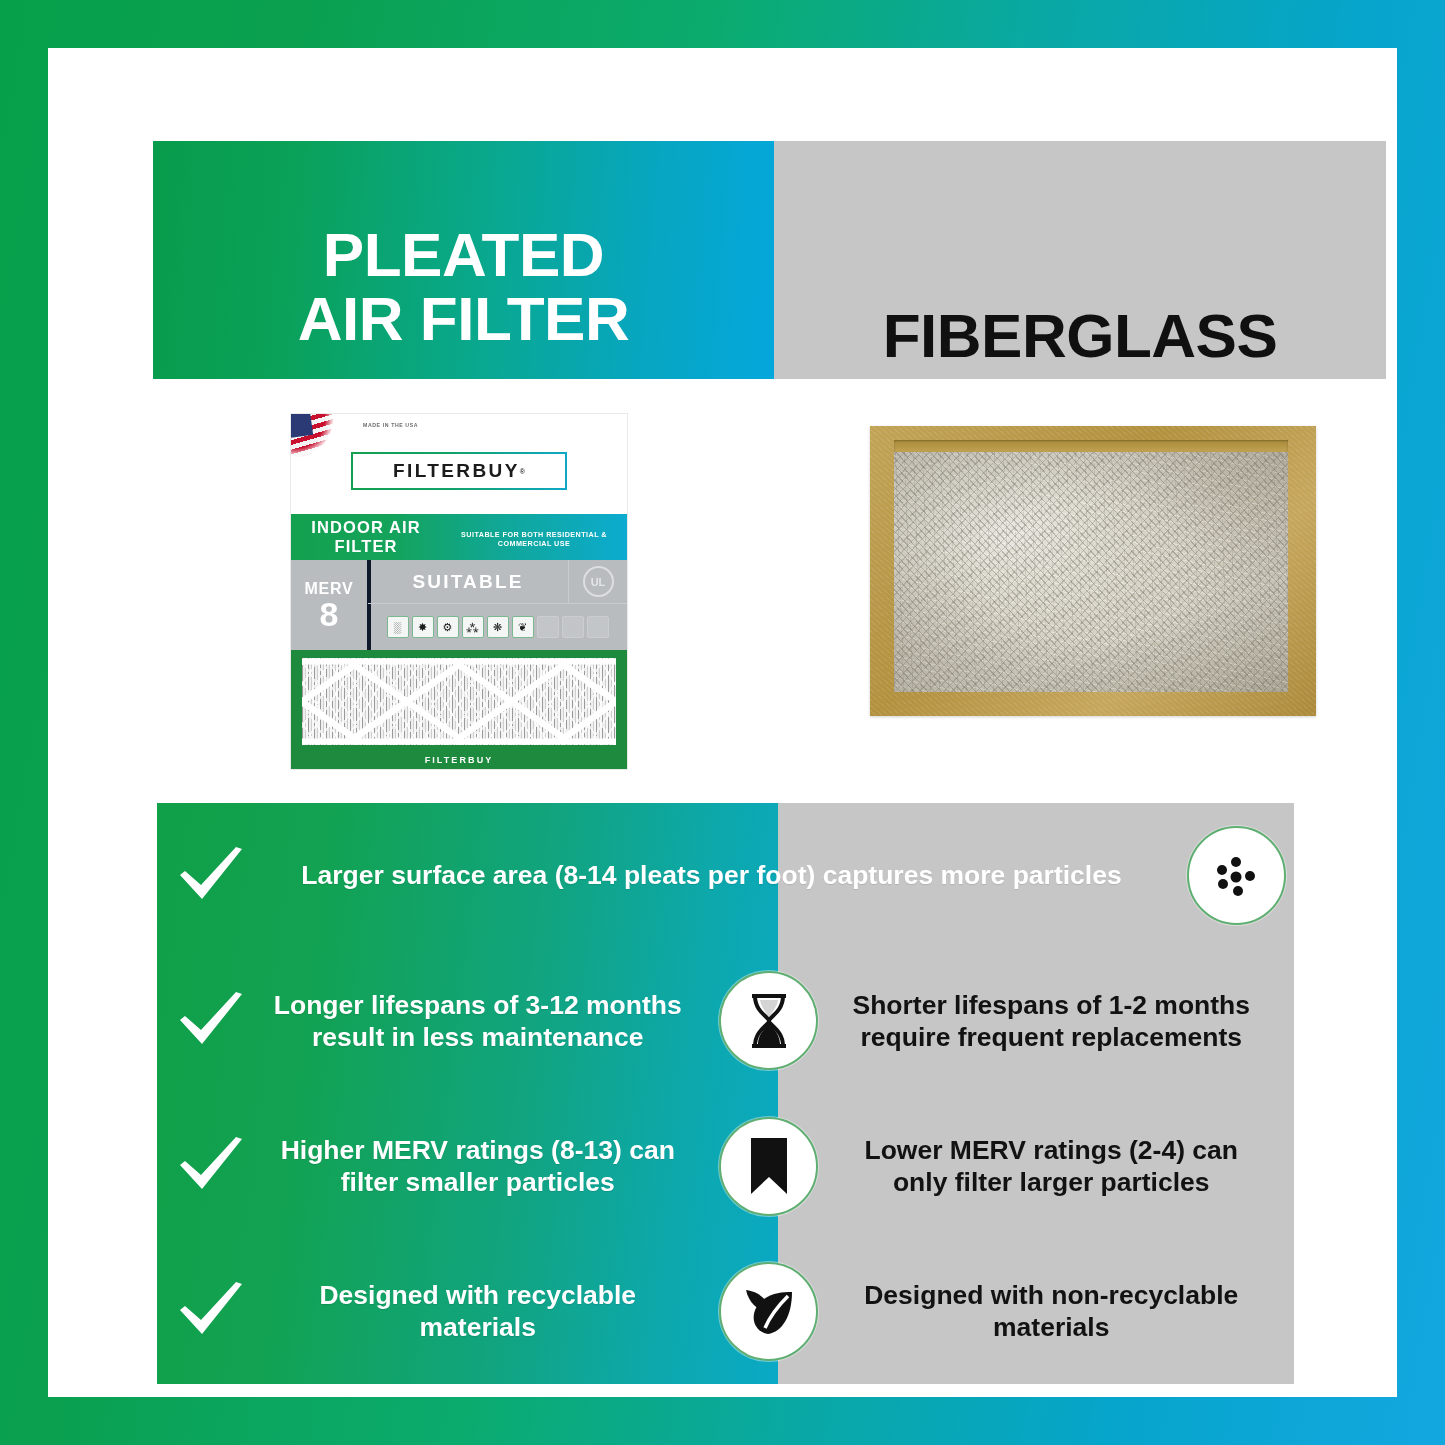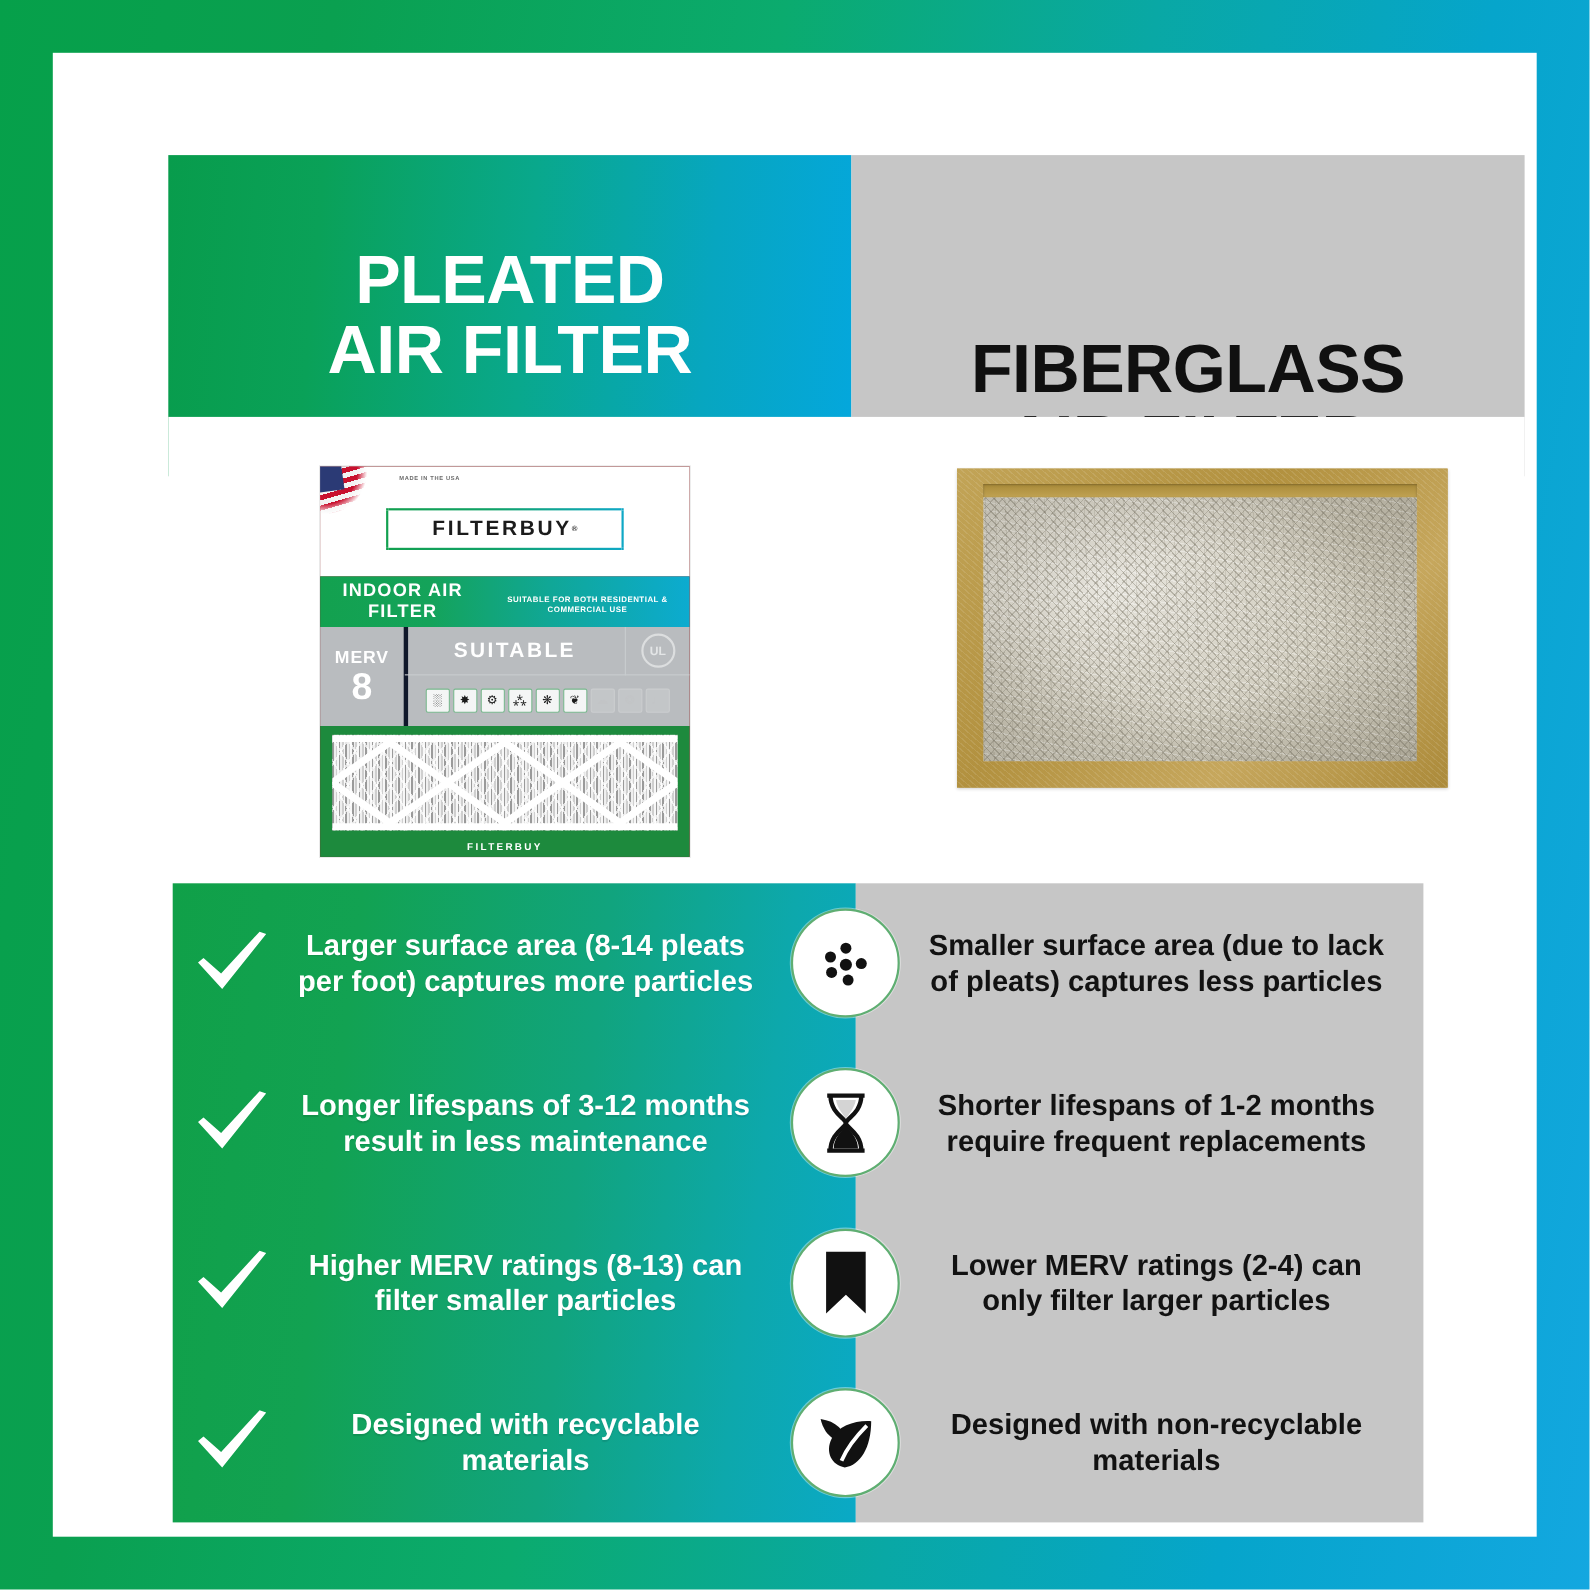--- a/index.html
+++ b/index.html
@@ -50,22 +50,22 @@
   .hdr-right .hdr-title{color:#101010;}
 
   
   .products{
     position:absolute;left:0;top:238px;width:1233px;height:424px;
     background:#ffffff;
   }
 
   
   .box{
-    position:absolute;left:138px;top:45px;width:336px;height:355px;
-    background:#7f1d1d;
+    position:absolute;left:138px;top:35px;width:336px;height:355px;
+    background:#fdba74;
     box-shadow:0 0 0 1px #e9e9e9;
     overflow:hidden;
   }
   .box-top{
     position:relative;height:100px;background:#ffffff;
   }
   .flag{
     position:absolute;left:-6px;top:-4px;width:66px;height:46px;
     background:
       linear-gradient(#ffffff 0 100%) ,
@@ -372,21 +372,20 @@
                     <circle cx="30" cy="16" r="5"></circle>
                     <circle cx="16" cy="24" r="5"></circle>
                     <circle cx="30" cy="31" r="5.5"></circle>
                     <circle cx="44" cy="30" r="5"></circle>
                     <circle cx="17" cy="38" r="5"></circle>
                     <circle cx="32" cy="45" r="5"></circle>
                   </g>
                 </svg>
               </span>
             </div>
-            <div class="cell-text-r">Smaller surface area (due to lack of pleats) captures less particles</div>
           </div>
 
           <div class="row">
             <div class="cell-check">
               <span class="check">
                 <svg width="70" height="62" viewBox="0 0 70 62" aria-hidden="true">
                   <path d="M4 30 L26 54 L66 4 L60 2 L25 40 L9 26 Z" fill="#ffffff"></path>
                 </svg>
               </span>
             </div>

